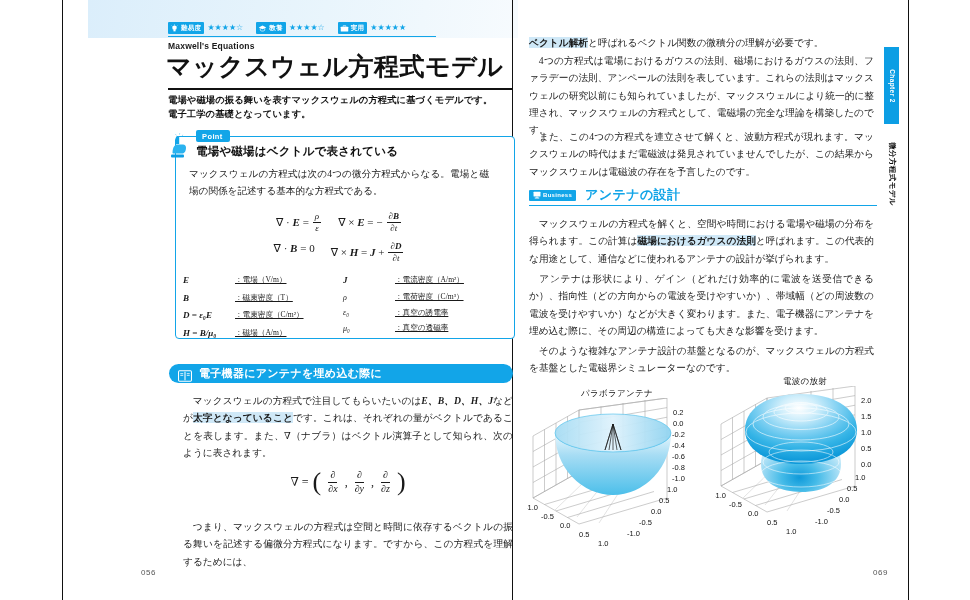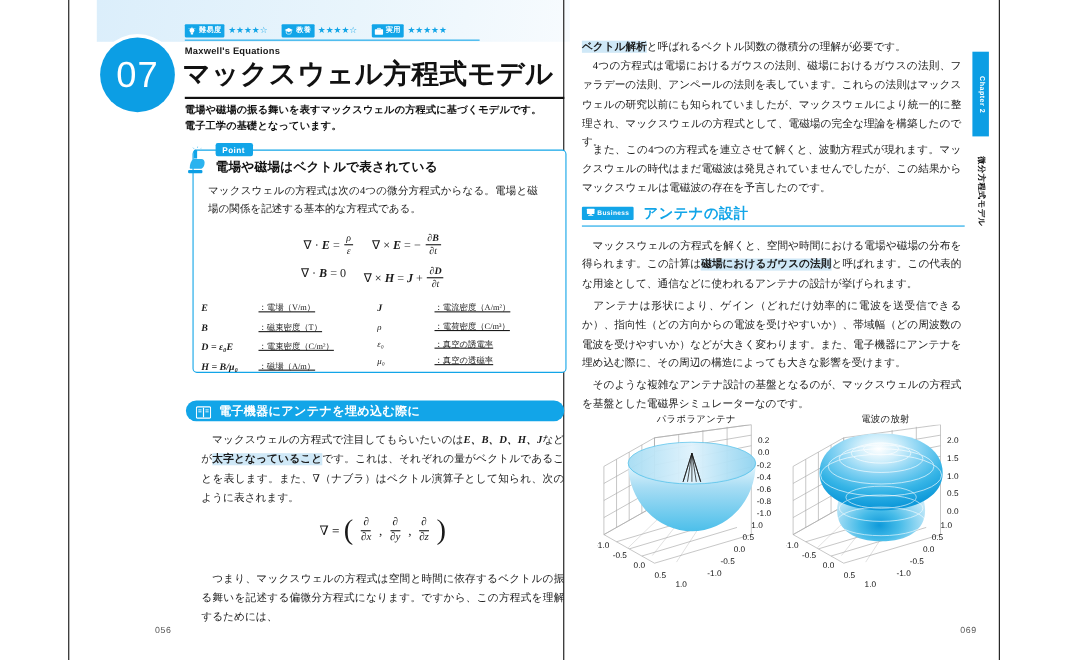--- a/index.html
+++ b/index.html
@@ -167,21 +167,20 @@
                 <path d="M4.2 3.4V2.4h3.6v1" stroke="#fff" stroke-width="1" fill="none"></path>
               </svg>
           </span>
           <span>実用</span>
         </span>
         <span class="stars">★★★★★</span>
       </div>
     </div>
     <div class="badge-underline"></div>
 
-    <div class="numcircle">07</div>
     <div class="eng-title">Maxwell's Equations</div>
     <div class="jp-title">マックスウェル方程式モデル</div>
     <div class="title-rule"></div>
     <div class="lede">電場や磁場の振る舞いを表すマックスウェルの方程式に基づくモデルです。電子工学の基礎となっています。</div>
 
     <div class="pointbox"></div>
     <div class="hand-ico">
       <svg width="22" height="26" viewBox="0 0 22 26">
         <path d="M8 11V4.5a1.6 1.6 0 113.2 0V11" fill="#12a5e8"></path>
         <path d="M4.5 20c0-4 1-7 3.5-8.5h7c2 0 3 1.5 3 3.5 0 3-1.5 5-3 5.5H5z" fill="#2bb3ef"></path>
@@ -345,21 +344,21 @@
     <span class="tt">Chapter 2</span>
   </div>
   <div class="sidelabel">
     <span class="tt">微分方程式モデル</span>
   </div>
 
   <div class="pagenum-r">069</div>
 
   <div class="plots">
 
-    <div class="plot" style="left:16px;">
+    <div class="plot" style="left:0;margin-top:12px;">
       <div class="plot-title">パラボラアンテナ</div>
       <svg width="180" height="170" viewBox="0 0 180 170">
         <g stroke="#aaa" stroke-width="0.6" fill="none">
 
           <path d="M6 100 L52 74 L52 12 L6 38 Z"></path>
           <path d="M17.5 93.5 L17.5 31.5 M29 87 L29 25 M40.5 80.5 L40.5 18.5"></path>
           <path d="M6 84.5 L52 58.5 M6 69 L52 43 M6 53.5 L52 27.5"></path>
 
           <path d="M52 74 L140 48 L140 0 L52 12 Z" transform="translate(0,0)"></path>
           <path d="M52 74 L140 48"></path>

